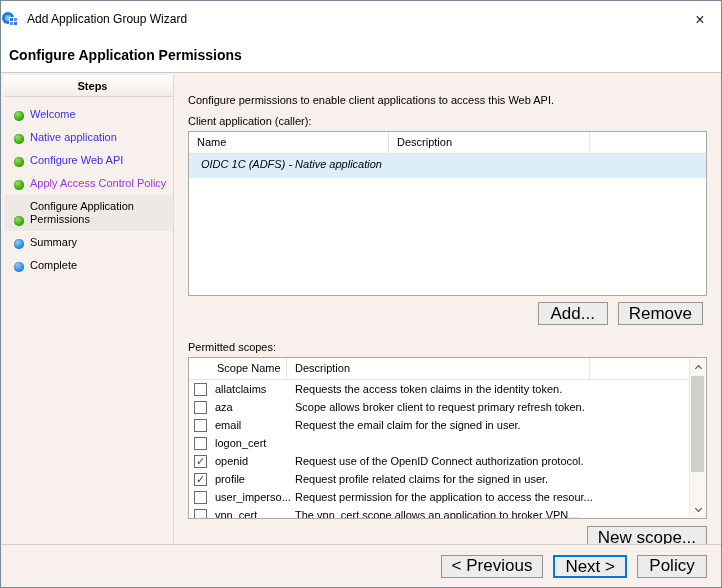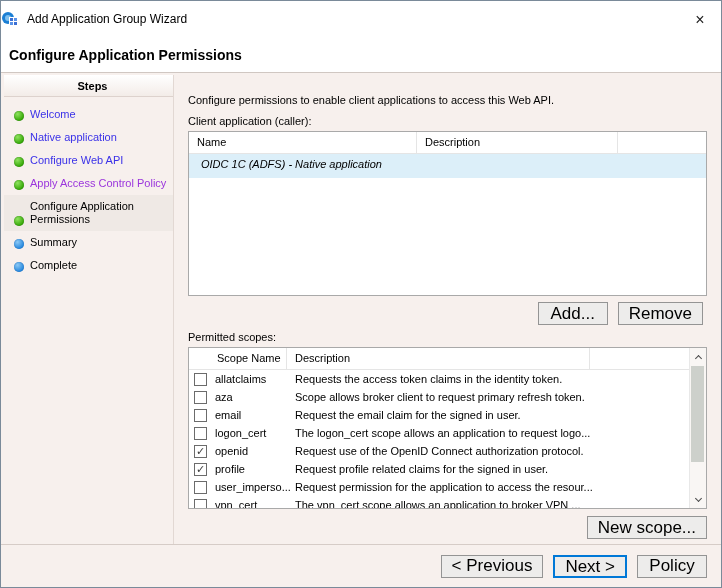--- a/index.html
+++ b/index.html
@@ -35,31 +35,31 @@
   .bullet { width:10px; height:10px; border-radius:50%; flex:0 0 10px; margin:1px 6px 0 0; }
   .bullet.done { background:radial-gradient(circle at 35% 30%, #8fe35f 0%, var(--step_done,#2fa300) 75%);
     box-shadow:inset 0 0 1px #1c6b00; }
   .bullet.todo { background:radial-gradient(circle at 35% 30%, #8cc9f5 0%, var(--step_todo,#1f83dc) 75%);
     box-shadow:inset 0 0 1px #0d5aa8; }
   .slabel { display:block; }
   
   .main { position:absolute; left:187px; top:0; width:519px; }
   .intro { margin-top:21px; line-height:13px; }
   .field-label { margin-top:8px; line-height:13px; }
-  .field-label.scopes { margin-top:6px; }
+  .field-label.scopes { margin-top:16px; }
   
   .table { position:relative; margin-top:3px; background:#fff;
     border:1px solid var(--table_border,#a9a9a9); overflow:hidden; }
   .client-table { height:165px; }
   .scopes-table { height:162px; }
   .thead { display:flex; height:22px; border-bottom:1px solid #e5e5e5; background:#fff; }
   .th { line-height:21px; border-right:1px solid #e5e5e5; padding-left:8px; overflow:hidden;
     white-space:nowrap; }
   .th.last { border-right:none; flex:1; }
-  .client-table .th.c1 { width:228px; }
+  .client-table .th.c1 { width:200px; }
   .client-table .th.c2 { width:201px; }
   .scopes-table .th.c1 { width:98px; padding-left:28px; }
   .scopes-table .th.c2 { width:303px; }
   .crow { height:24px; line-height:20px; padding-left:12px; white-space:nowrap; overflow:hidden;font-style:italic; }
   .crow.selected { background:var(--selection_row,#dceff9); }
   .srow { display:flex; align-items:center; height:18px; padding-left:5px; white-space:nowrap;
     overflow:hidden; }
   .checkbox { width:13px; height:13px; flex:0 0 13px; border:1px solid #6b6b6b; background:#fff;
     margin-right:8px; font-size:11px; line-height:11px; text-align:center; color:#3c3c3c; }
   .sname { width:80px; flex:0 0 80px; overflow:hidden; text-overflow:ellipsis; }
@@ -183,21 +183,20 @@
               <span class="sdesc">Scope allows broker client to request primary refresh token.</span>
             </div>
             <div class="srow">
               <span class="checkbox"></span>
               <span class="sname">email</span>
               <span class="sdesc">Request the email claim for the signed in user.</span>
             </div>
             <div class="srow">
               <span class="checkbox"></span>
               <span class="sname">logon_cert</span>
-              <span class="sdesc">The logon_cert scope allows an application to request logo...</span>
             </div>
             <div class="srow">
               <span class="checkbox checked">✓</span>
               <span class="sname">openid</span>
               <span class="sdesc">Request use of the OpenID Connect authorization protocol.</span>
             </div>
             <div class="srow">
               <span class="checkbox checked">✓</span>
               <span class="sname">profile</span>
               <span class="sdesc">Request profile related claims for the signed in user.</span>

